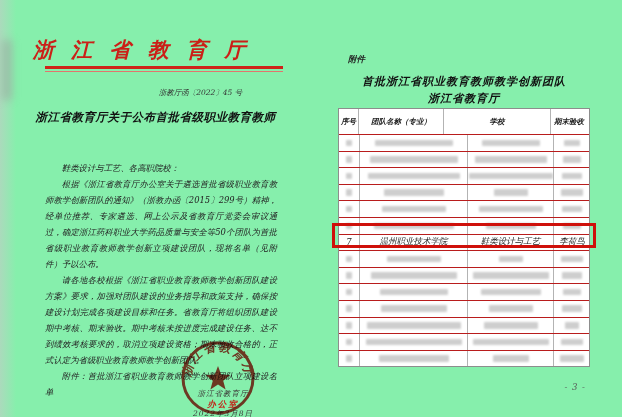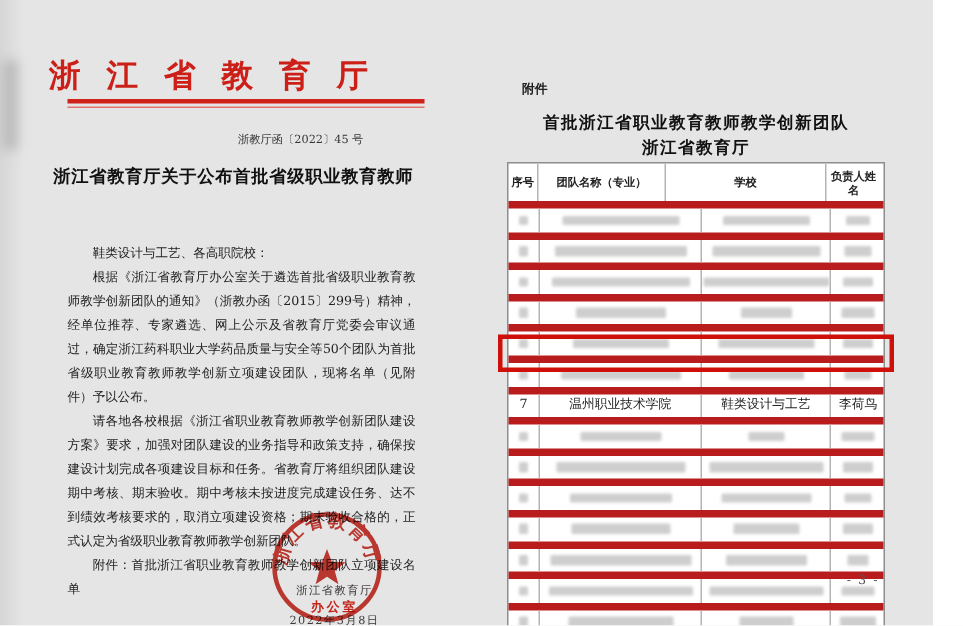--- a/index.html
+++ b/index.html
@@ -1,17 +1,17 @@
 <!DOCTYPE html>
 <html><head>
 <meta charset="utf-8">
 <style>
   html,body{margin:0;padding:0;background:#ffffff;}
-  #canvas{position:relative;width:622px;height:417px;background:#e5e5e5;overflow:hidden;
-          font-family:"DejaVu Serif","Liberation Serif",serif;color:#1c1c1c;}
+  #canvas{position:relative;width:622px;height:417px;background:#86efac;overflow:hidden;
+          font-family:"DejaVu Serif","Liberation Serif",serif;color:#1c1c1c;font-style:italic;}
   .abs{position:absolute;}
   
   #scan-edge{left:0;top:0;width:16px;height:417px;
     background:linear-gradient(to right,#c9c9c9,rgba(255,255,255,0));opacity:.55;}
   #scan-smudge{left:2px;top:40px;width:10px;height:60px;background:#9a9a9a;filter:blur(4px);opacity:.5;}
 
   
   #left-page{left:33px;top:14px;width:245px;height:398px;background:transparent;}
   #agency-header{top:22px;left:0;width:245px;text-align:center;transform:translateX(-14px);
     font-size:21px;font-weight:bold;letter-spacing:5px;color:#cb1f17;white-space:nowrap;}
@@ -32,21 +32,21 @@
   #seal-typed-2{position:absolute;left:20px;top:67px;width:100px;text-align:center;font-size:8.5px;font-weight:bold;color:#c32318;letter-spacing:2px;}
   #seal-date{position:absolute;left:10px;top:77px;width:120px;text-align:center;font-size:7.5px;color:#3a3a3a;letter-spacing:1px;}
 
   
   #right-page{left:338px;top:52px;width:252px;height:355px;}
   #attach-label{top:2px;left:10px;font-size:8.5px;font-weight:bold;color:#222;}
   .tbl-title{left:0;width:252px;text-align:center;font-weight:bold;color:#111;font-size:11px;
     letter-spacing:1px;white-space:nowrap;}
   #tbl-title-1{top:22px;} #tbl-title-2{top:39px;}
   #att-table{top:56px;left:0;width:250px;border:1px solid #8d8d8d;background:#fff;}
-  .t-row{display:flex;border-bottom:5px solid #b91c1c;}
+  .t-row{display:flex;border-bottom:1px solid #b91c1c;}
   .t-row:last-child{border-bottom:none;}
   .t-cell{display:flex;align-items:center;justify-content:center;border-right:1px solid #b3b3b3;
     overflow:hidden;text-align:center;}
   .t-cell:last-child{border-right:none;}
   .c-seq{width:20px;flex:none;} .c-school{width:107px;flex:none;}
   .c-team{width:85px;flex:none;} .c-leader{width:36px;flex:none;}
   #t-header{height:25px;}
   #t-header .t-cell{font-size:7.5px;font-weight:bold;color:#222;line-height:9px;padding:0 2px;box-sizing:border-box;}
   .data-row{height:15.6px;}
   .data-row .t-cell{font-size:8.5px;color:#222;white-space:nowrap;}
@@ -94,21 +94,21 @@
   <div class="abs" id="right-page">
     <div class="abs" id="attach-label">附件</div>
     <div class="abs tbl-title" id="tbl-title-1">首批浙江省职业教育教师教学创新团队</div>
     <div class="abs tbl-title" id="tbl-title-2">浙江省教育厅</div>
 
     <div class="abs" id="att-table">
       <div class="t-row" id="t-header">
         <div class="t-cell c-seq">序号</div>
         <div class="t-cell c-team">团队名称（专业）</div>
         <div class="t-cell c-school">学校</div>
-        <div class="t-cell c-leader">负责人姓名</div>
+        <div class="t-cell c-leader">期末验收</div>
       </div>
       <div id="t-body">
           <div class="t-row data-row">
             <div class="t-cell c-seq">
               <div class="bar" style="width: 6px;"></div>
             </div>
             <div class="t-cell c-school">
               <div class="bar" style="width: 78px;"></div>
             </div>
             <div class="t-cell c-team">

